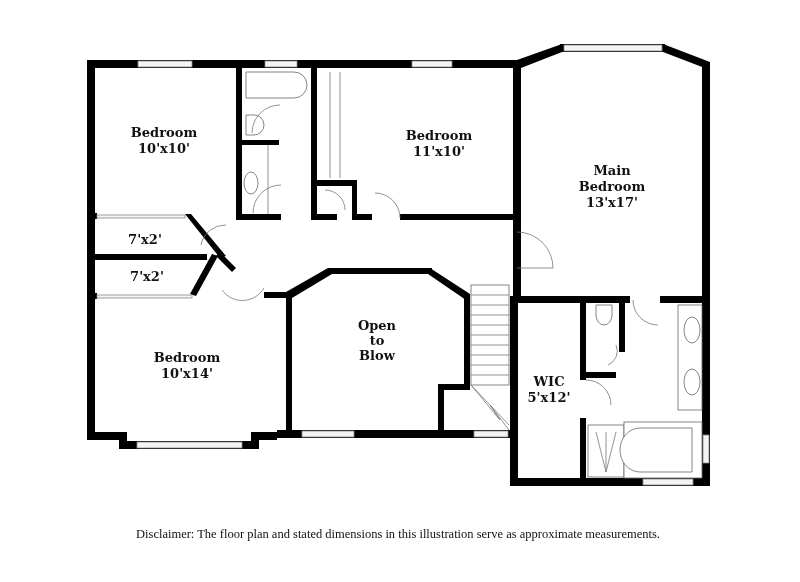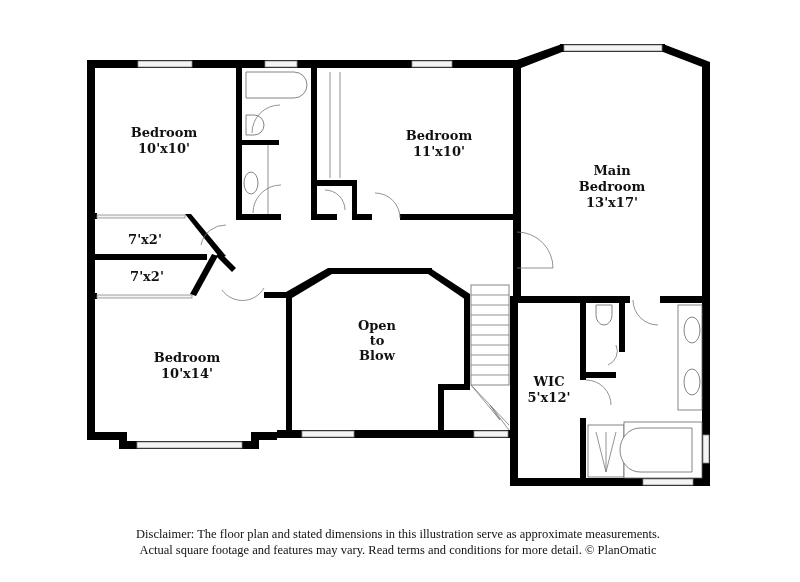--- a/index.html
+++ b/index.html
@@ -162,14 +162,13 @@
     <text class="label" x="377" y="345">to</text>
     <text class="label" x="377" y="360">Blow</text>
 
     <text class="label" x="549" y="386">WIC</text>
     <text class="label" x="549" y="402">5'x12'</text>
   </g>
 </svg>
 
 <div class="disclaimer" style="top:526px;">
   <div>Disclaimer: The floor plan and stated dimensions in this illustration serve as approximate measurements.</div>
-  <div>Actual square footage and features may vary. Read terms and conditions for more detail. © PlanOmatic</div>
 </div>
 
 </body></html>

